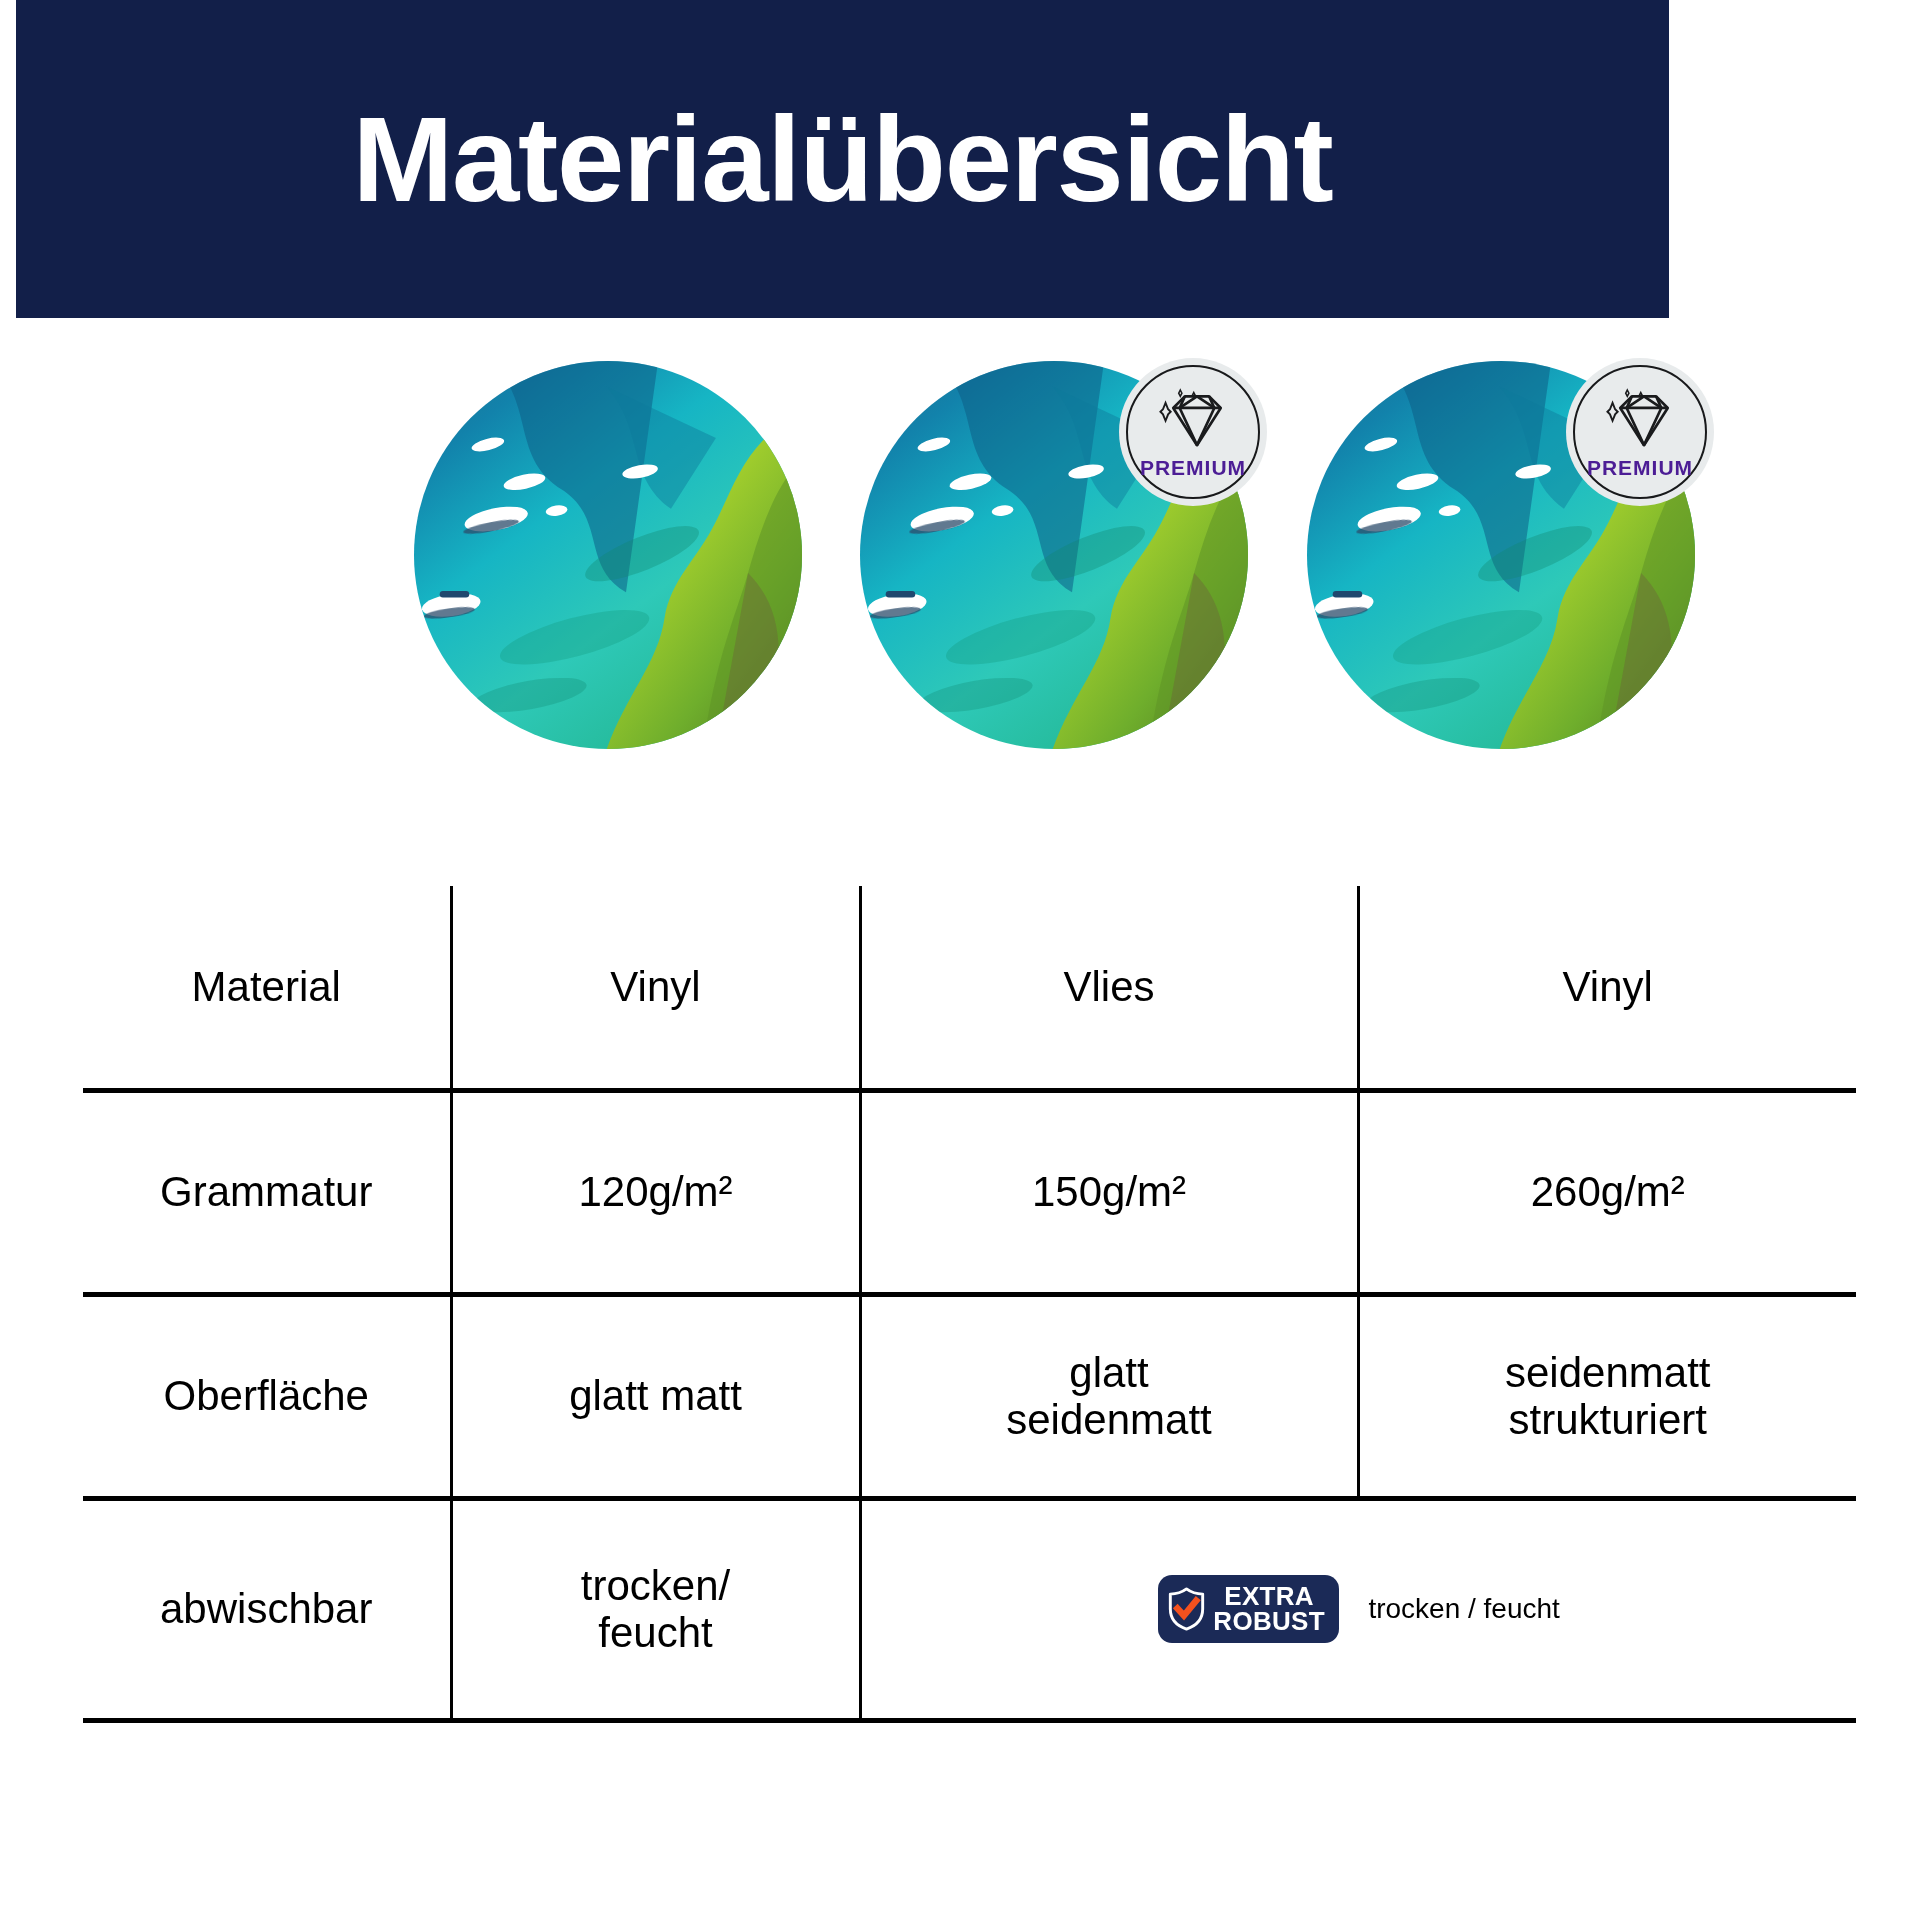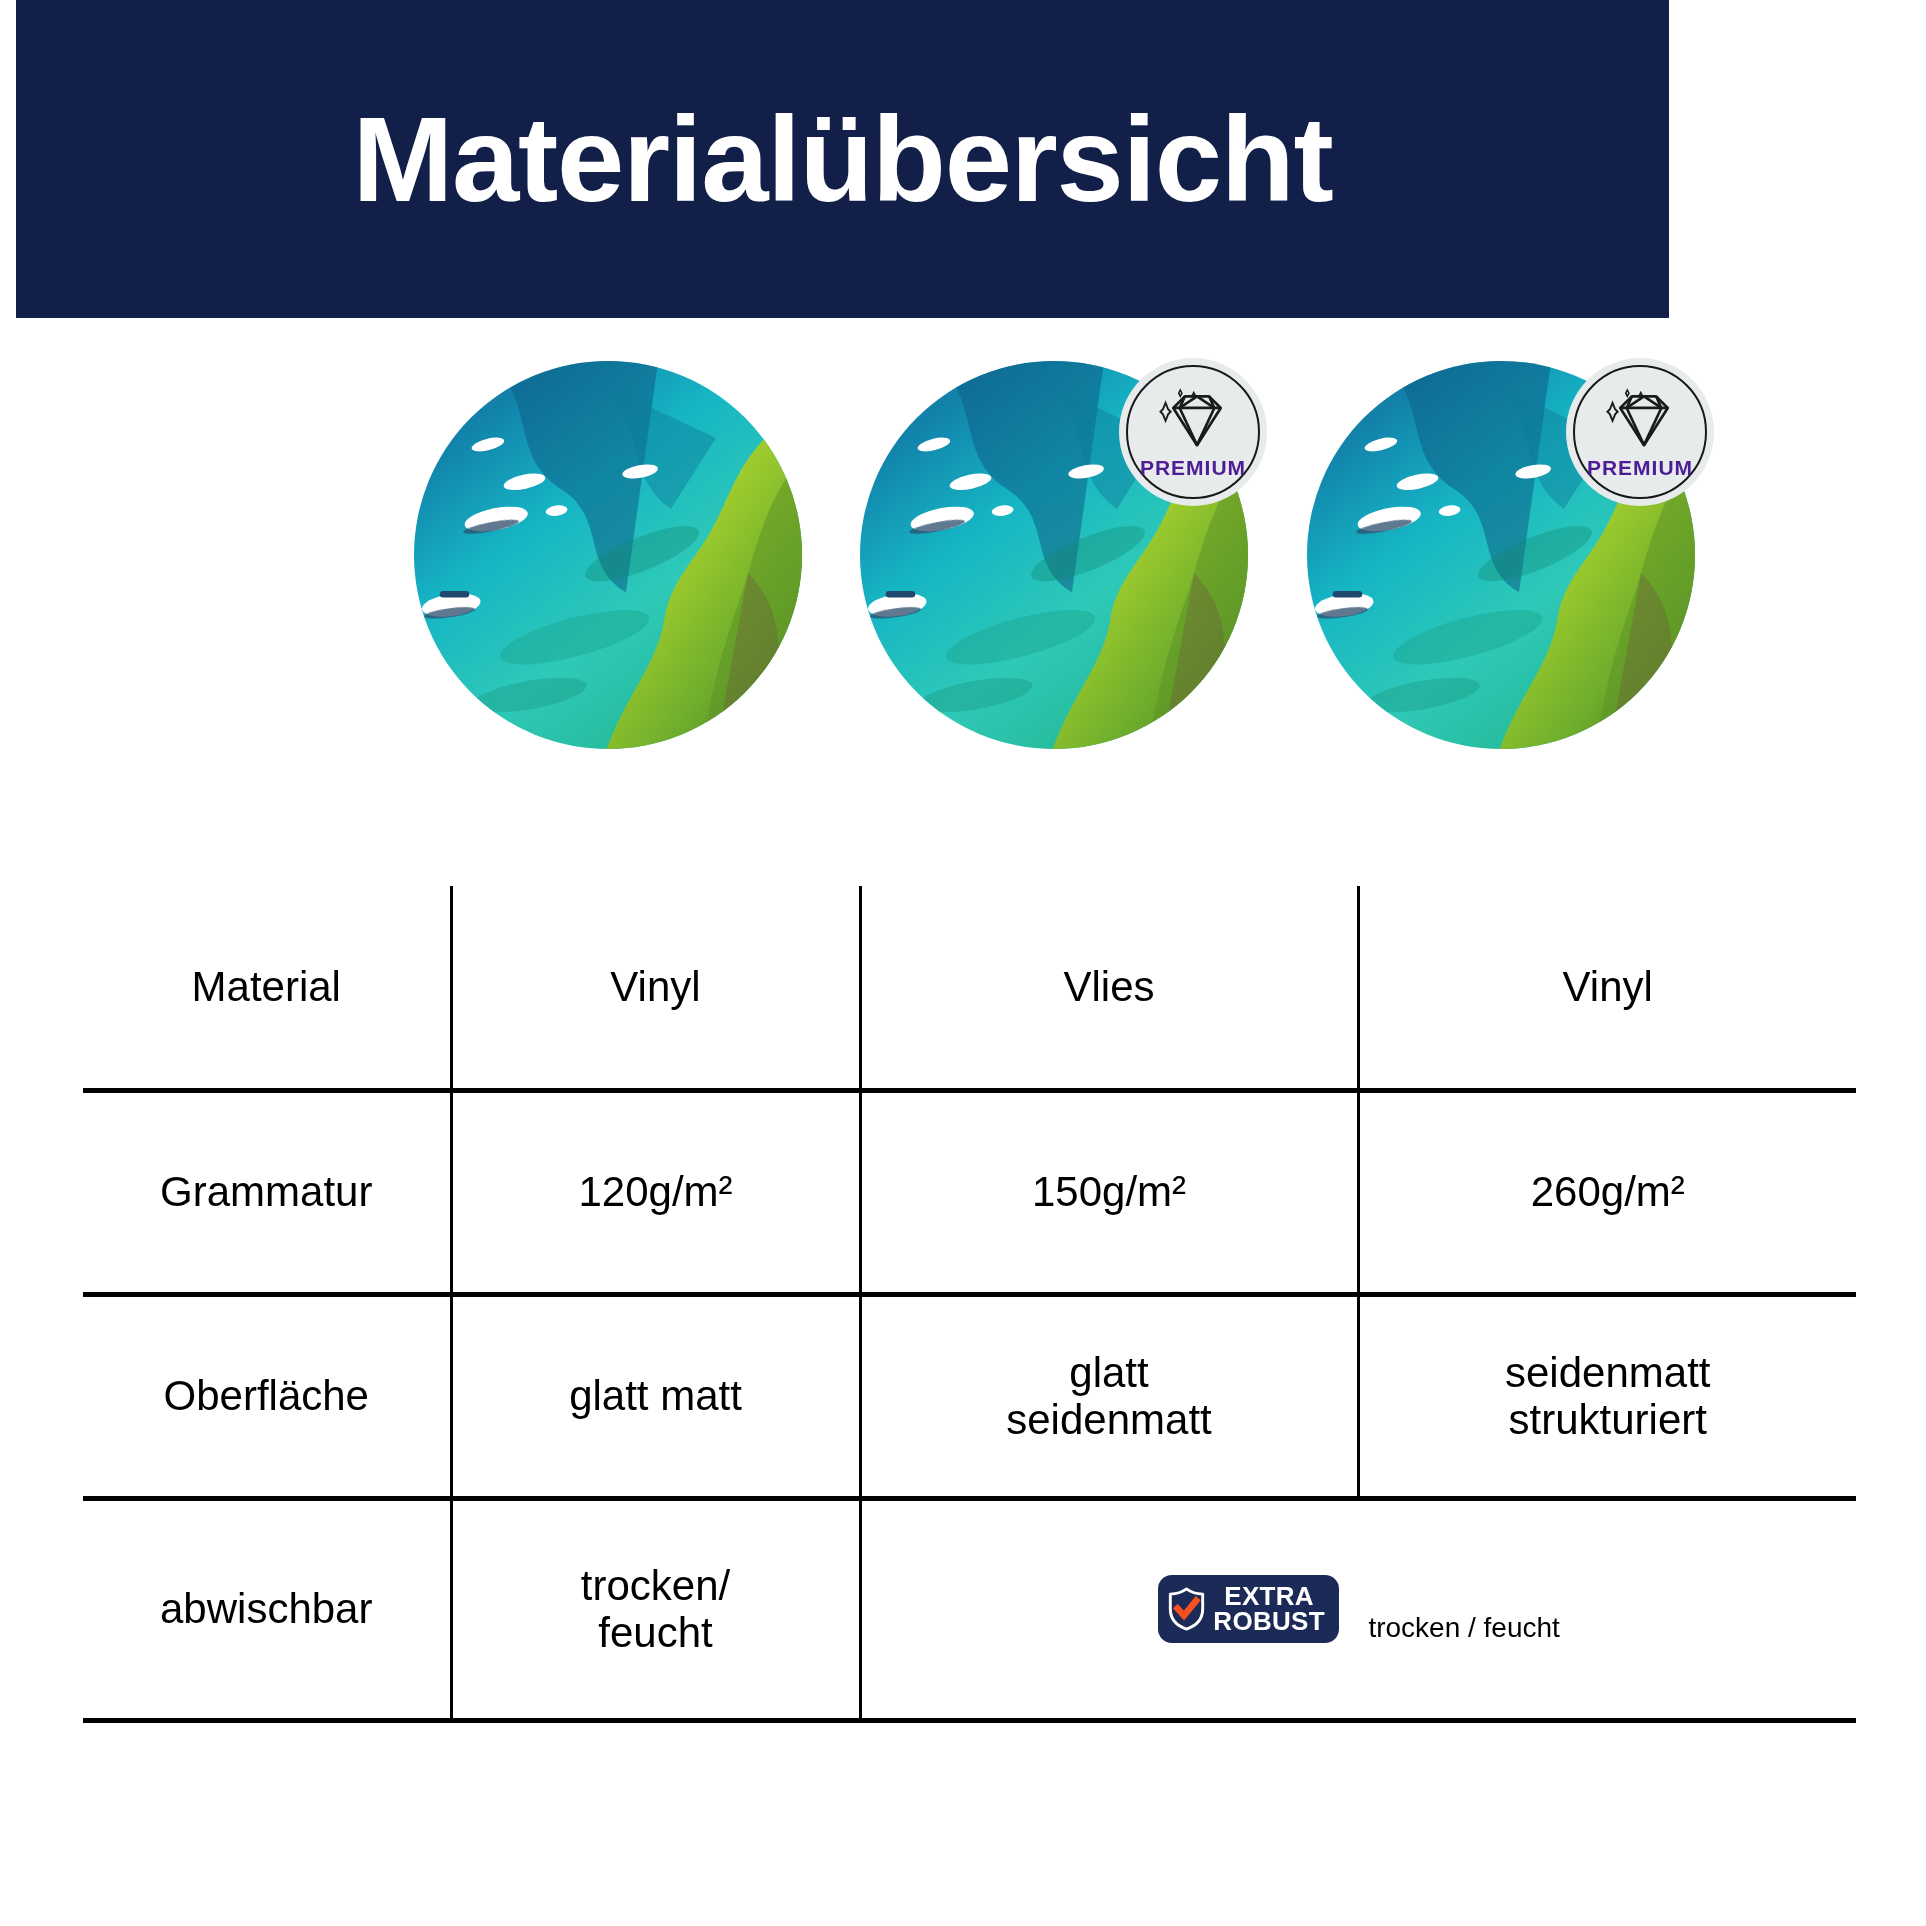--- a/index.html
+++ b/index.html
@@ -93,21 +93,21 @@
   col.c4{ width:498px; }
 
   tr.headrow td{ height:146px; }
   tr.bodyrow td{ height:204px; }
   tr.lastrow td{ height:222px; }
 
   .cell-lines span{ display:block; }
 
   
   .robust-wrap{
-    display:flex; align-items:flex-end; justify-content:center; gap:29.5px;
+    display:flex; align-items:center; justify-content:center; gap:29.5px;
   }
   .robust-badge{
     display:inline-flex; align-items:center;
     background:#1b2a57;
     border-radius:14px;
     padding:9px 14px 9px 9px;
     position:relative;
   }
   .robust-shield{
     width:39px; height:44px; flex:0 0 auto; margin-right:7.7px;

